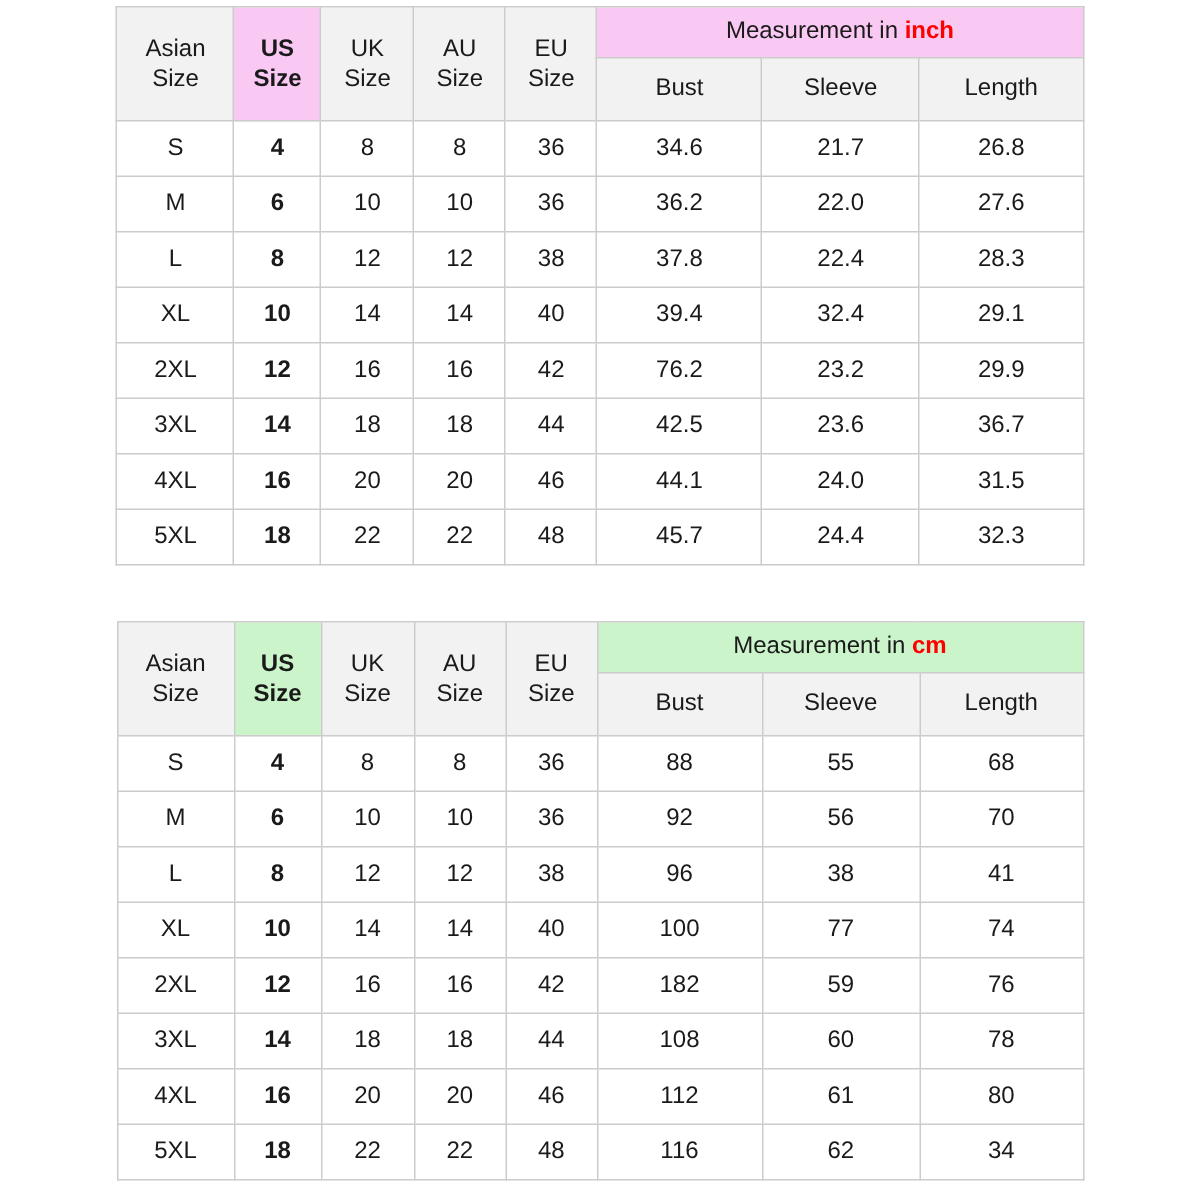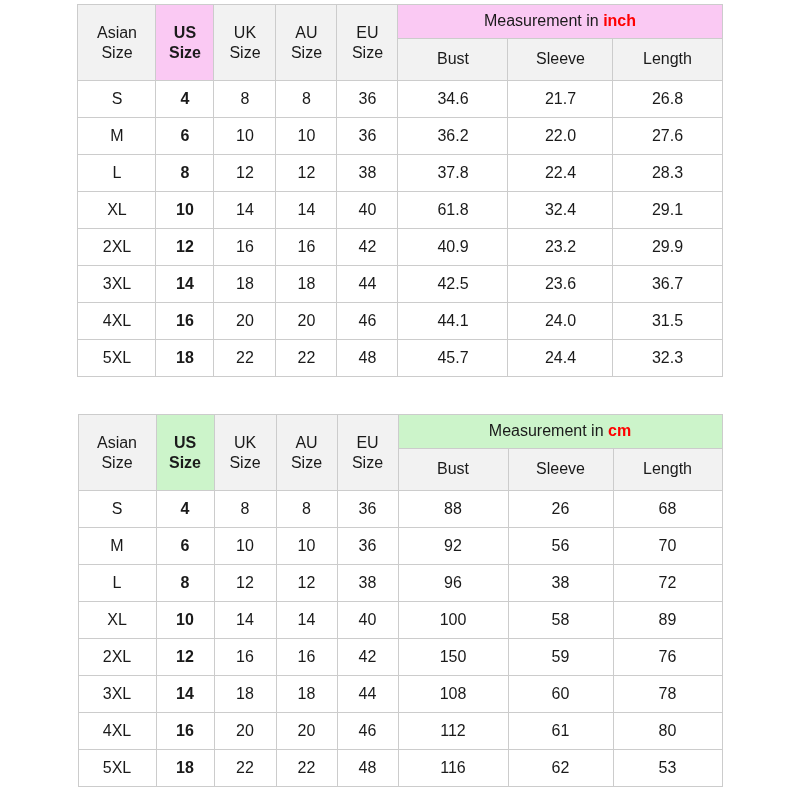--- a/index.html
+++ b/index.html
@@ -134,31 +134,31 @@
           <td>37.8</td>
           <td>22.4</td>
           <td>28.3</td>
         </tr>
         <tr>
           <td>XL</td>
           <td class="us-val">10</td>
           <td>14</td>
           <td>14</td>
           <td>40</td>
-          <td>61.8</td>
+          <td>39.4</td>
           <td>32.4</td>
           <td>29.1</td>
         </tr>
         <tr>
           <td>2XL</td>
           <td class="us-val">12</td>
           <td>16</td>
           <td>16</td>
           <td>42</td>
-          <td>40.9</td>
+          <td>76.2</td>
           <td>23.2</td>
           <td>29.9</td>
         </tr>
         <tr>
           <td>3XL</td>
           <td class="us-val">14</td>
           <td>18</td>
           <td>18</td>
           <td>44</td>
           <td>42.5</td>
@@ -229,60 +229,60 @@
         </tr>
       </thead>
       <tbody>
         <tr>
           <td>S</td>
           <td class="us-val">4</td>
           <td>8</td>
           <td>8</td>
           <td>36</td>
           <td>88</td>
-          <td>26</td>
+          <td>55</td>
           <td>68</td>
         </tr>
         <tr>
           <td>M</td>
           <td class="us-val">6</td>
           <td>10</td>
           <td>10</td>
           <td>36</td>
           <td>92</td>
           <td>56</td>
           <td>70</td>
         </tr>
         <tr>
           <td>L</td>
           <td class="us-val">8</td>
           <td>12</td>
           <td>12</td>
           <td>38</td>
           <td>96</td>
           <td>38</td>
-          <td>72</td>
+          <td>41</td>
         </tr>
         <tr>
           <td>XL</td>
           <td class="us-val">10</td>
           <td>14</td>
           <td>14</td>
           <td>40</td>
           <td>100</td>
-          <td>58</td>
-          <td>89</td>
+          <td>77</td>
+          <td>74</td>
         </tr>
         <tr>
           <td>2XL</td>
           <td class="us-val">12</td>
           <td>16</td>
           <td>16</td>
           <td>42</td>
-          <td>150</td>
+          <td>182</td>
           <td>59</td>
           <td>76</td>
         </tr>
         <tr>
           <td>3XL</td>
           <td class="us-val">14</td>
           <td>18</td>
           <td>18</td>
           <td>44</td>
           <td>108</td>
@@ -300,17 +300,17 @@
           <td>80</td>
         </tr>
         <tr>
           <td>5XL</td>
           <td class="us-val">18</td>
           <td>22</td>
           <td>22</td>
           <td>48</td>
           <td>116</td>
           <td>62</td>
-          <td>53</td>
+          <td>34</td>
         </tr>
       </tbody>
     </table>
 </div>
 
 </body></html>

